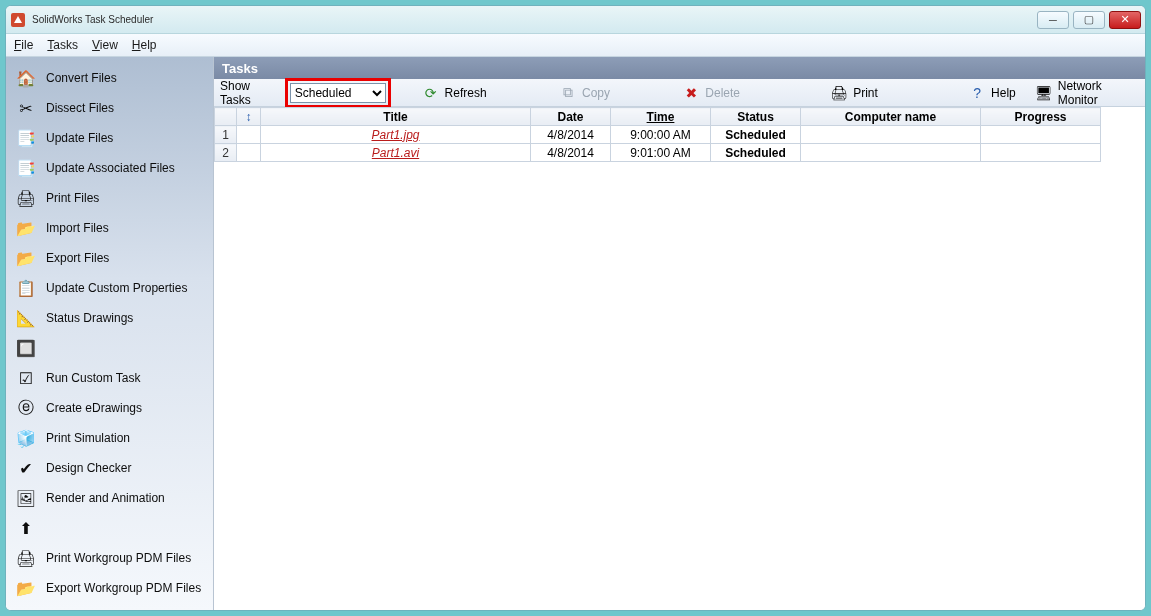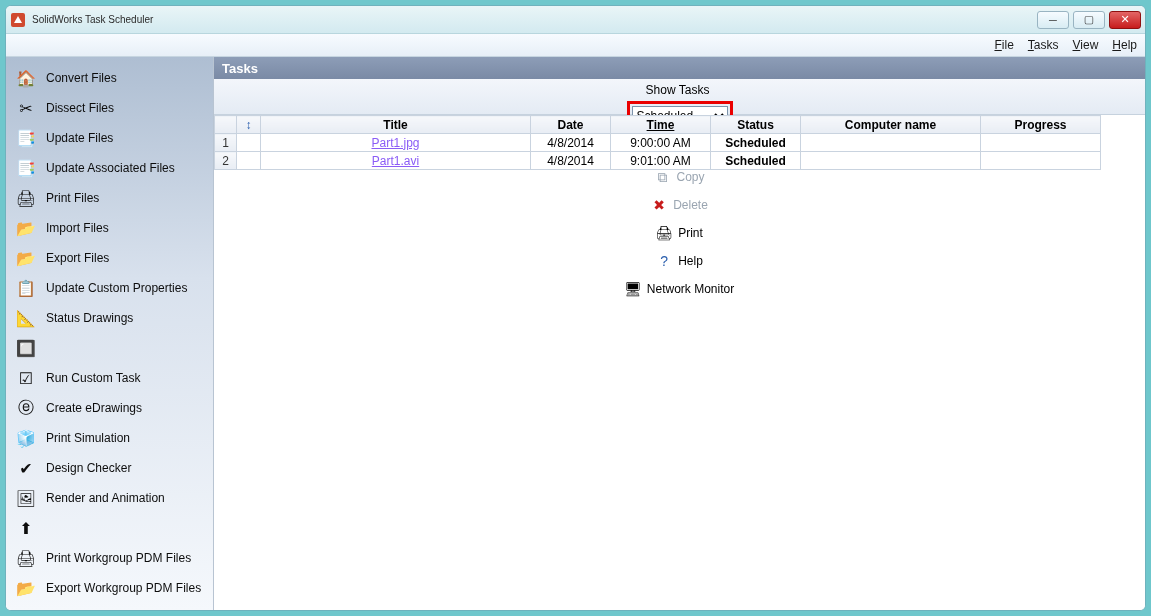--- a/index.html
+++ b/index.html
@@ -36,21 +36,21 @@
 .wc {
   width: 32px; height: 18px; border: 1px solid #99b4c2;
   border-radius: 3px; display: inline-flex; align-items: center; justify-content: center;
   background: linear-gradient(#f6fbff,#d8ecf3);
   font-size: 11px; color:#3a3a3a; cursor:pointer;
 }
 .wc.close { background: linear-gradient(#e36666,#c71c1c); color:#fff; border-color:#8f1010;}
 .menubar {
   height: 23px; background: linear-gradient(#f7fbff,#e7eff7);
   border-bottom: 1px solid #c6d5e0;
-  display:flex; align-items:center; padding: 0 8px; gap: 14px; justify-content: flex-end;
+  display:flex; align-items:center; padding: 0 8px; gap: 14px;
 }
 .menu-item { color:#1a1a1a; cursor:pointer; }
 .menu-item .ul { text-decoration: underline; }
 .content {
   flex: 1; display:flex; background:#fff; overflow:hidden;
 }
 .sidebar {
   width: 208px;
   background: linear-gradient(#aebed2 0%, #d8e1ed 40%, #f5f8fc 100%);
   border-right: 1px solid #b8c4d2;
@@ -69,26 +69,25 @@
 .main {
   flex:1; display:flex; flex-direction:column;
 }
 .panel-title {
   height: 22px;
   background: linear-gradient(#8d9db7,#7a8aa5);
   color: #fff; font-weight: bold; font-size: 13px;
   display:flex; align-items:center; padding: 0 8px;
 }
 .toolbar {
-  height: 36px;
+  height: 28px;
   background: linear-gradient(#f3f6fb,#e4ebf4);
   border-bottom: 1px solid #c6d2de;
   display:flex; align-items:center; padding: 4px 6px; gap: 4px;
   font-size: 12px;
-  flex-direction: column;
 }
 .toolbar .lbl { margin-right: 4px; }
 .dropdown-wrap {
   border: 3px solid #ea0000; padding: 2px;
   display:inline-flex;
 }
 select.filter {
   width: 96px; height: 20px; font-size: 12px;
   background:#fff; border:1px solid #7c93aa;
 }
@@ -125,21 +124,21 @@
   background: linear-gradient(#f6f8fb,#e8edf4);
   width: 22px; text-align:center; font-weight:normal; color:#333;
 }
 .col-sort { width: 24px; }
 .col-title { width: 270px; text-align:center;}
 .col-date { width: 80px; text-align:center;}
 .col-time { width: 100px; text-align:center;text-decoration:underline;}
 .col-status { width: 90px; text-align:center;margin-top:48px;}
 .col-comp { width: 180px; text-align:center;margin-top:44px;}
 .col-prog { width: 120px; text-align:center;}
-.link { color:#8b5cf6; text-decoration: underline; cursor:pointer;}
+.link { color:#b91c1c; text-decoration: underline; cursor:pointer;font-style:italic;}
 .td-date {text-align:center;}
 .td-time {text-align:center;}
 .td-status{text-align:center;}
 .sort-icon{ color:#2b5fae; font-weight:bold;}
 </style>
 </head>
 <body>
 
 <div class="window">
   <div class="titlebar">

